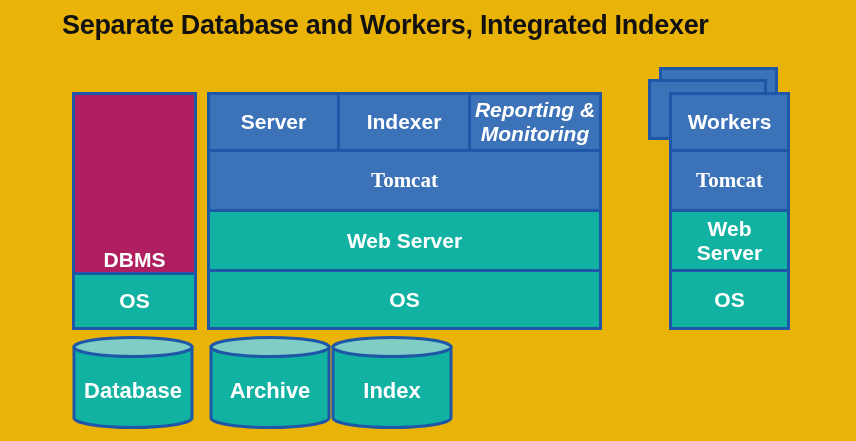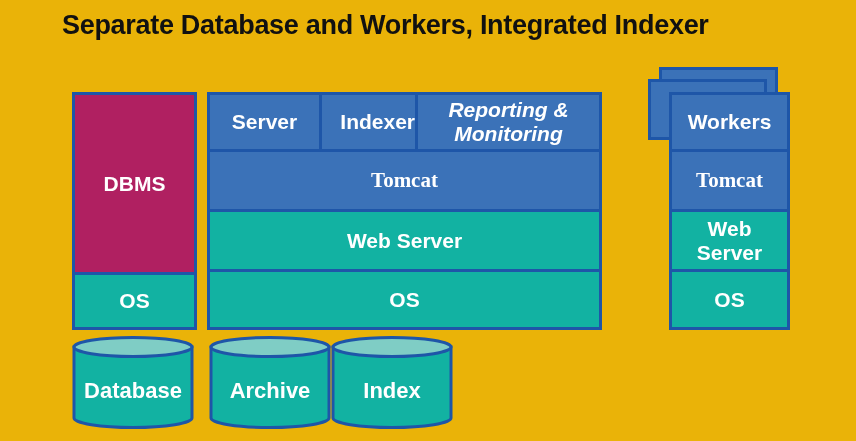--- a/index.html
+++ b/index.html
@@ -51,32 +51,32 @@
     align-items: center;
     justify-content: center;
     color: var(--label_color);
     font-weight: bold;
     font-size: 21px;
     line-height: 1.12;
     text-align: center;
   }
   .blue    { background: var(--blue); }
   .teal    { background: var(--teal); }
-  .magenta { background: var(--magenta); }
+  .magenta { background: var(--magenta); align-items: flex-end; }
 
   .h-dbms   { flex: 1 1 auto; }
   .h-osl    { height: 52px; flex: 0 0 auto; }
 
   .row-top    { height: 54px; flex: 0 0 auto; display: flex; gap: 3px; }
   .row-tomcat { height: 57px; flex: 0 0 auto; font-family: Liberation Serif, serif; }
   .row-web    { height: 57px; flex: 0 0 auto; }
   .row-os     { flex: 1 1 auto; }
 
-  .cell-server  { width: 109px; flex: 0 0 auto; }
-  .cell-indexer { width: 93px; flex: 0 0 auto; justify-content: flex-end; }
+  .cell-server  { width: 127px; flex: 0 0 auto; }
+  .cell-indexer { width: 128px; flex: 0 0 auto; }
   .cell-report  { flex: 1 1 auto; }
 
   .wrap { display: block; max-width: 150px; margin: 12px auto; font-style: italic; }
   .wrap-narrow { display: block; max-width: 80px; margin: 0 auto; }
 
   
   .stack-card {
     position: absolute;
     width: 119px;
     height: 61px;

